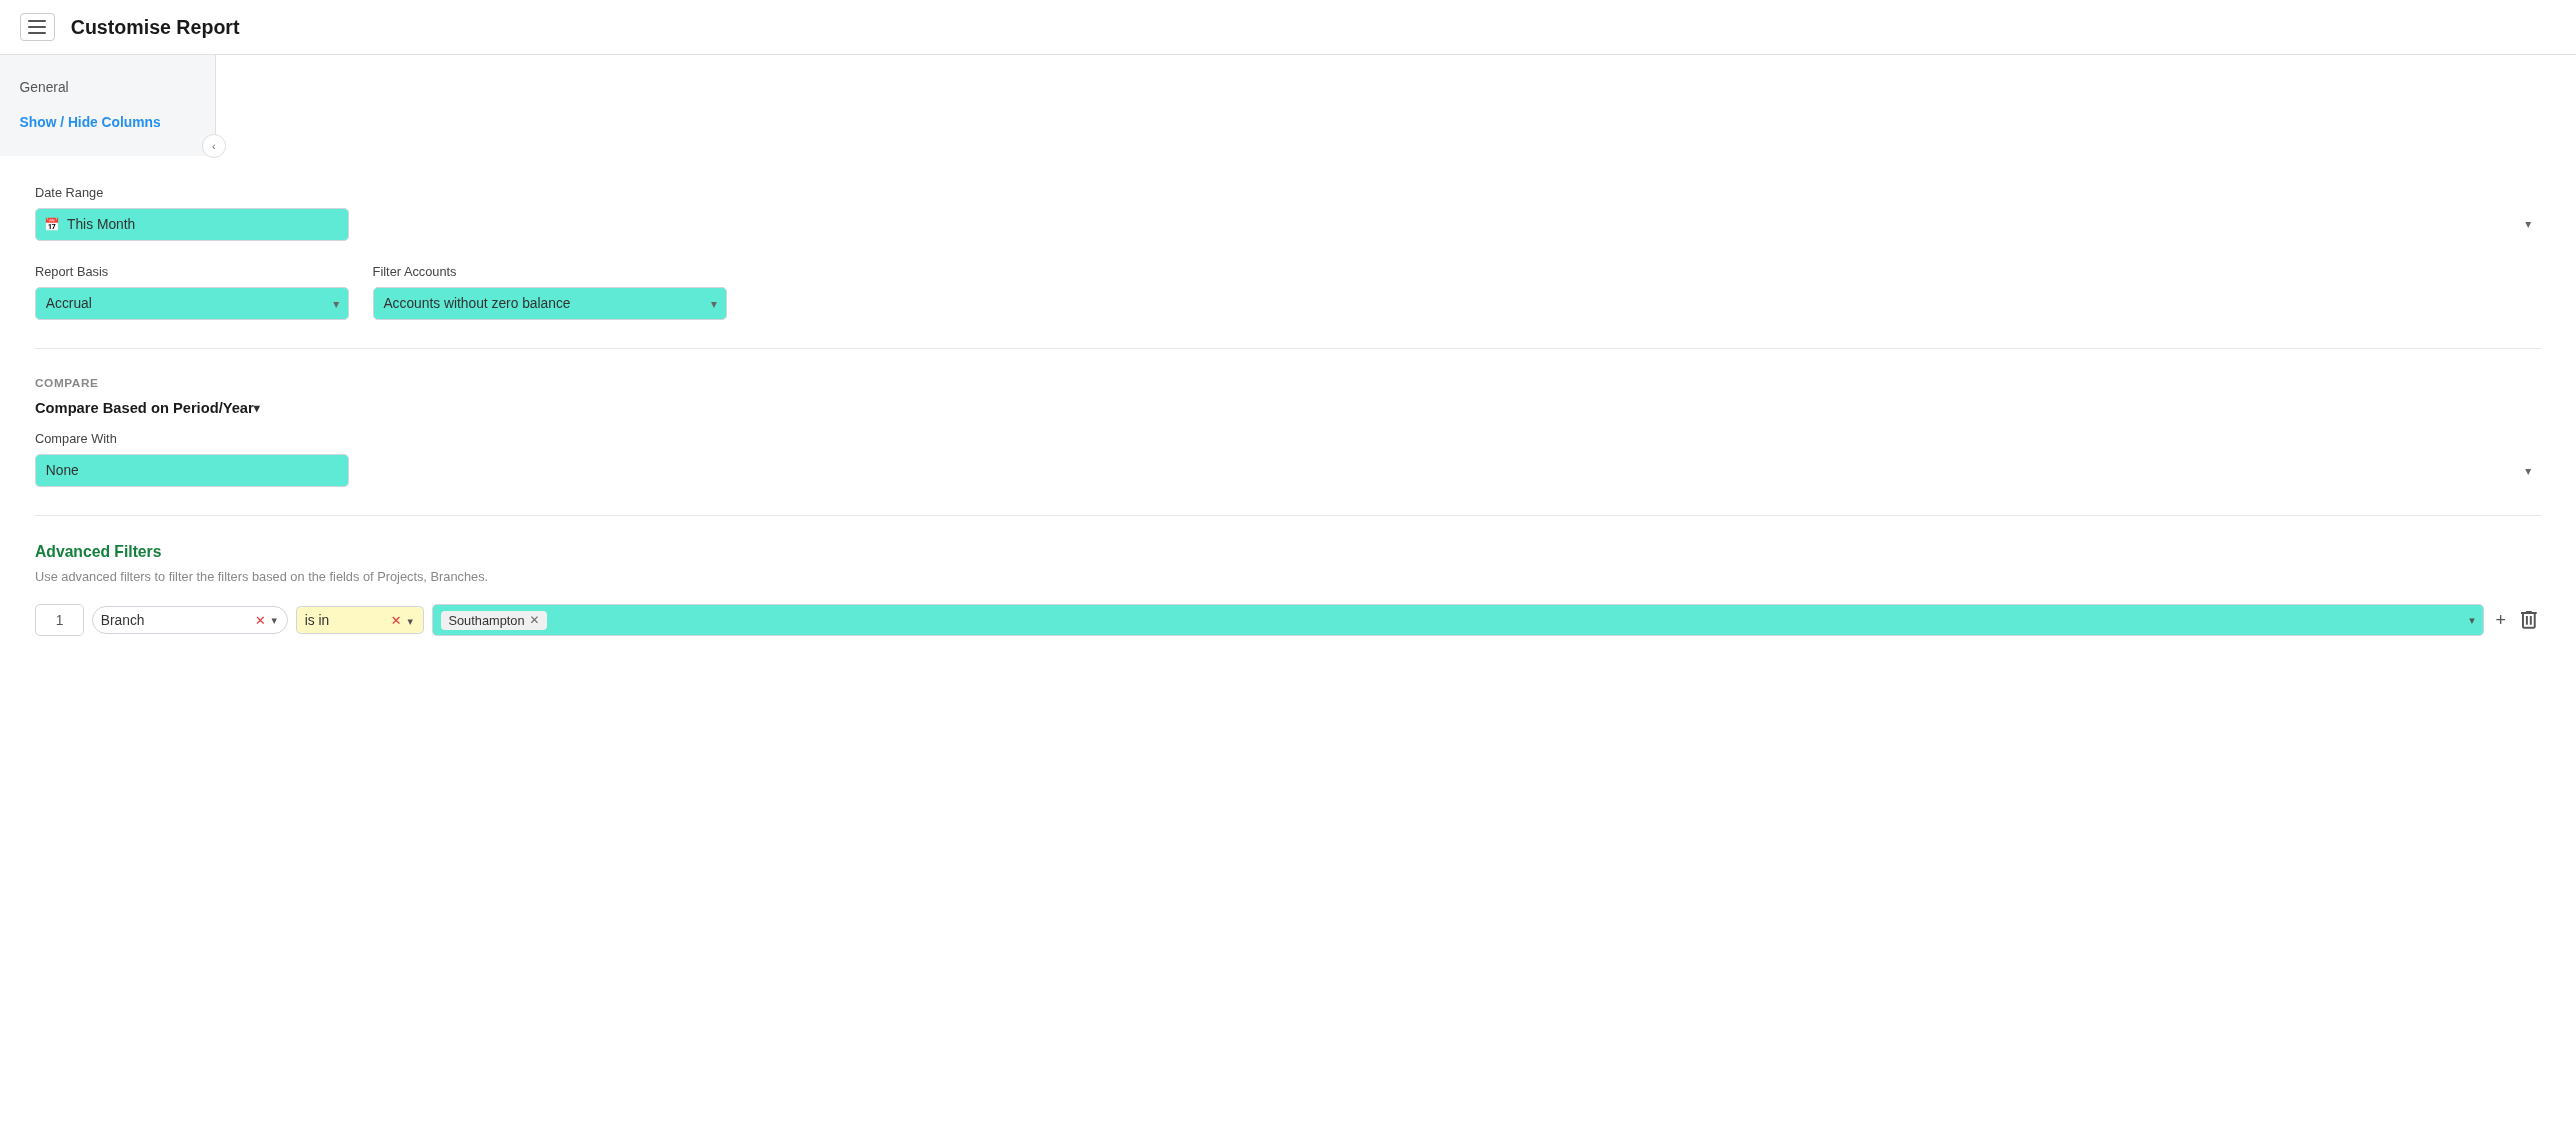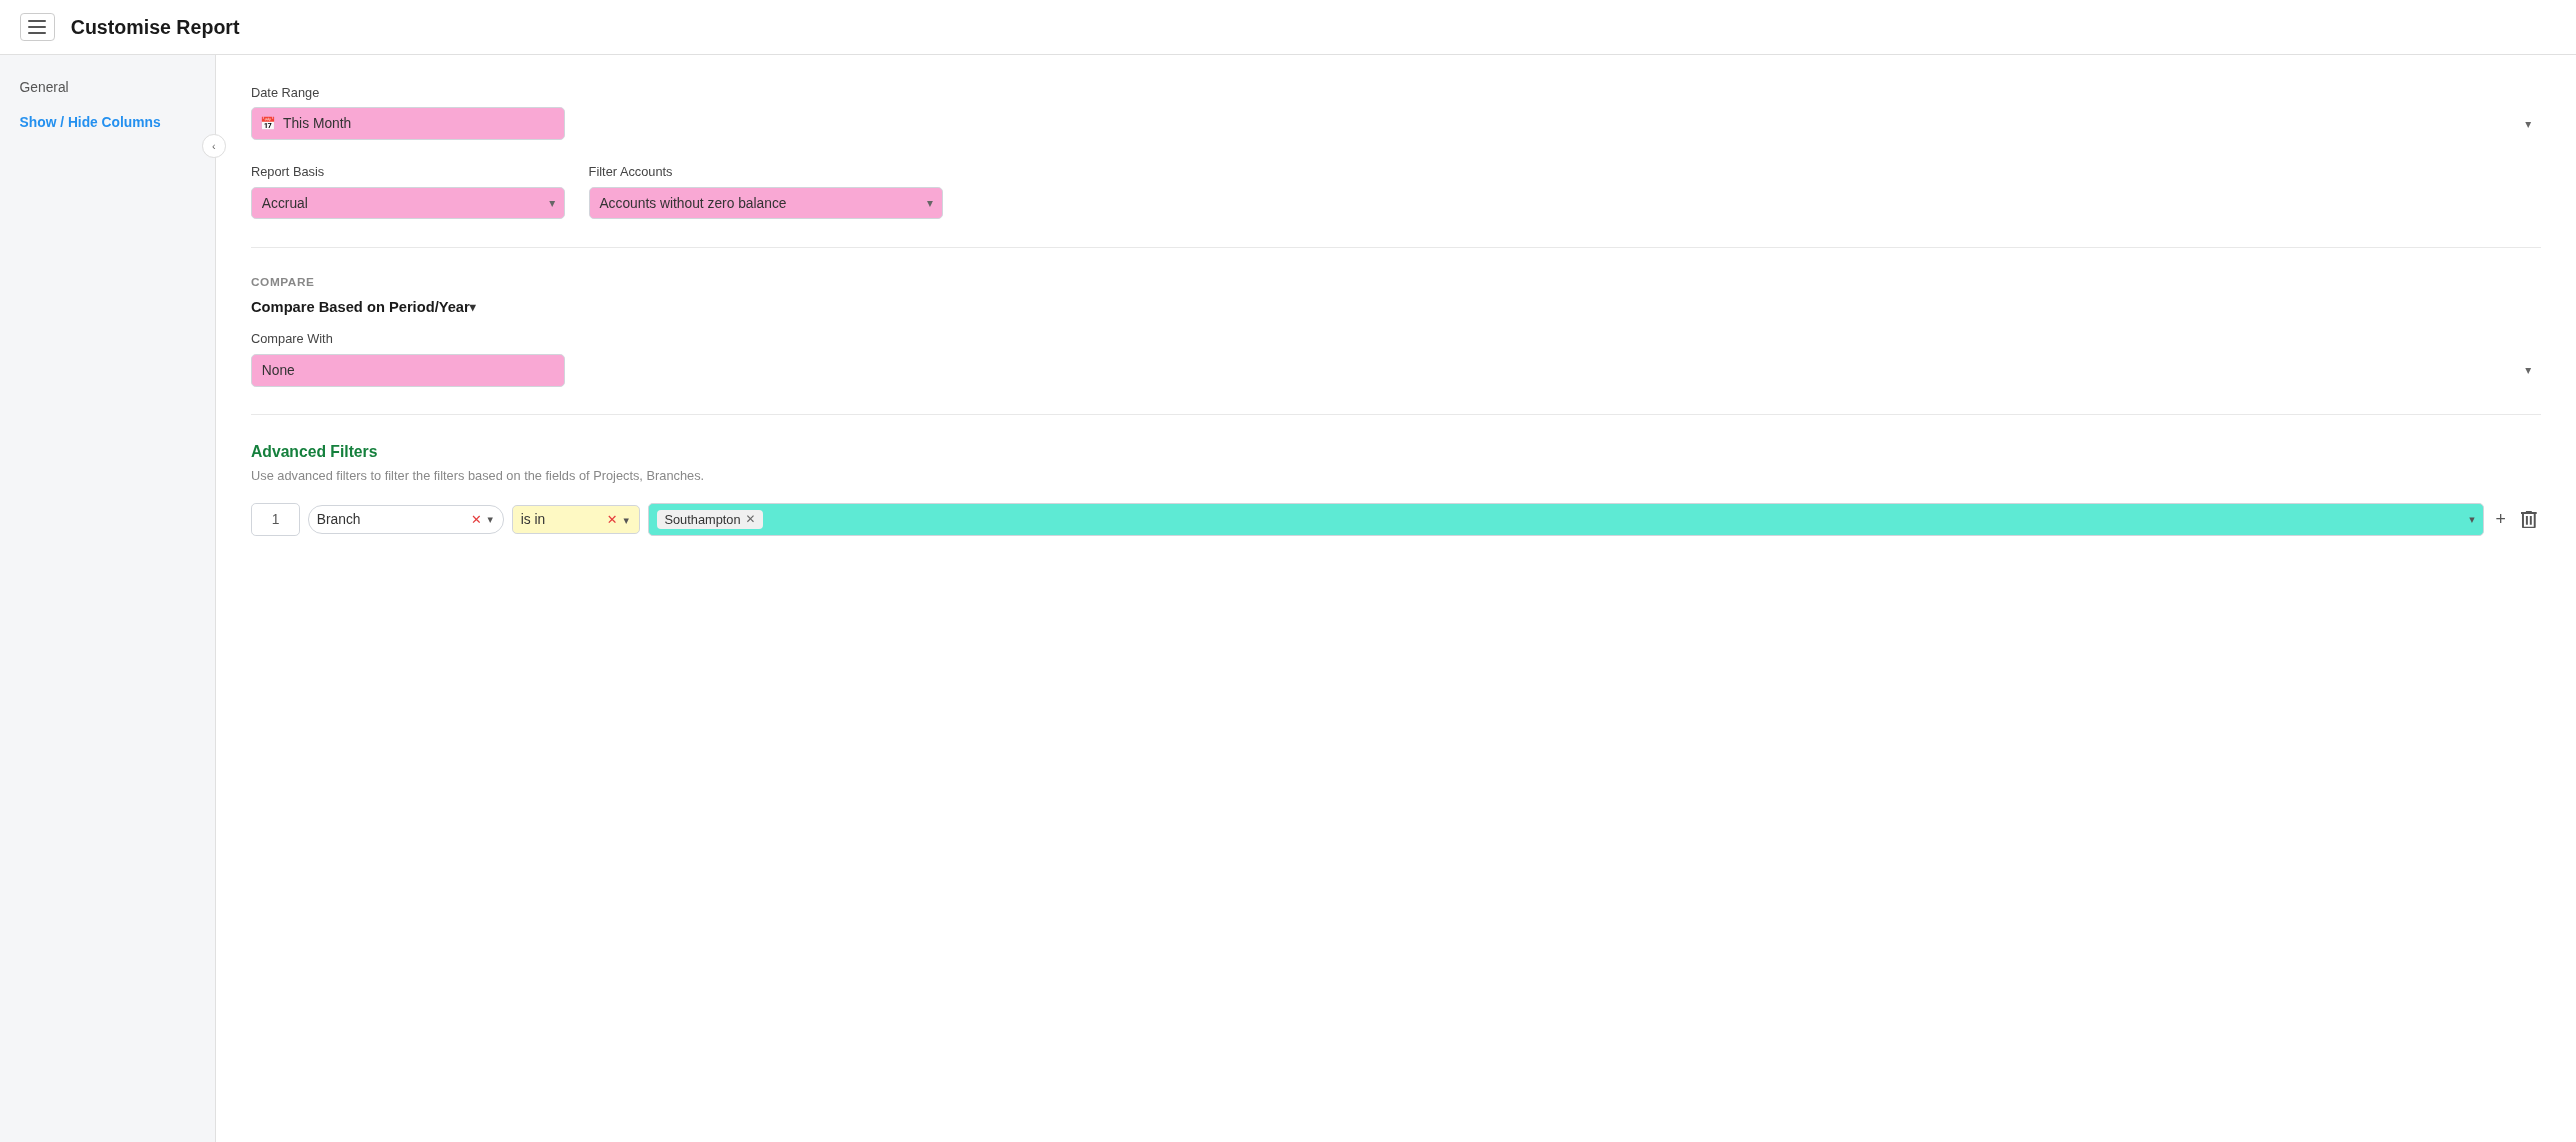--- a/index.html
+++ b/index.html
@@ -36,20 +36,21 @@
 
     .app-title {
       font-size: 19.6px;
       font-weight: 600;
       color: #1a1a1a;
     }
 
     .main-layout {
       display: flex;
       height: calc(100vh - 55px);
+      flex-direction: column;
     }
 
     .sidebar {
       width: 216px;
       background: #f5f6f8;
       border-right: 1px solid #e0e0e0;
       padding: 15.7px 0;
       flex-shrink: 0;
     }
 
@@ -112,21 +113,21 @@
       align-items: center;
     }
 
     .select-field {
       appearance: none;
       border: 1px solid #d1d5db;
       border-radius: 4.9px;
       padding: 7.9px 35px 7.9px 9.8px;
       font-size: 13.8px;
       color: #333;
-      background: #f9a8d4;
+      background: #5eead4;
       cursor: pointer;
       outline: none;
     }
 
     .select-arrow {
       position: absolute;
       right: 9.8px;
       pointer-events: none;
       color: #666;
       font-size: 11.8px;

